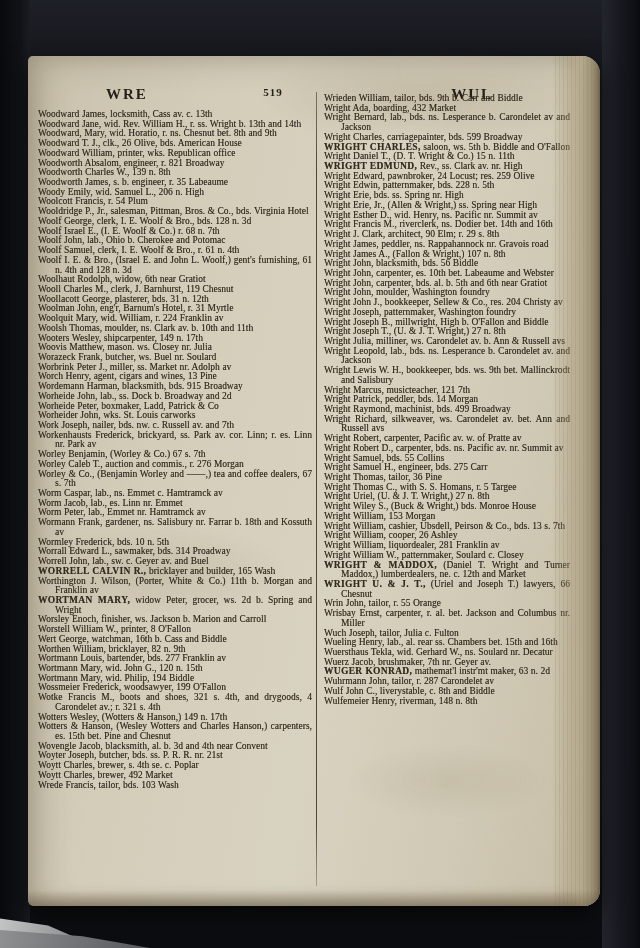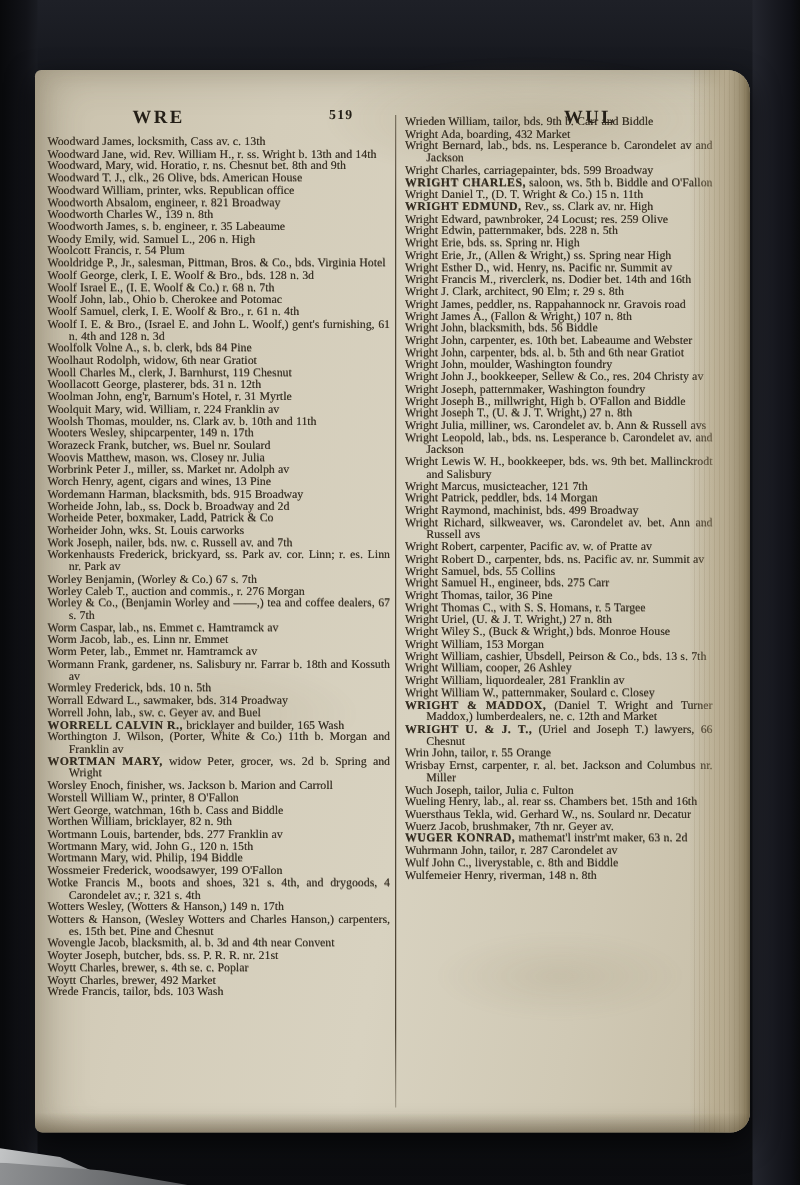--- a/index.html
+++ b/index.html
@@ -99,30 +99,29 @@
       <p class="entry">Woodworth Charles W., 139 n. 8th</p>
       <p class="entry">Woodworth James, s. b. engineer, r. 35 Labeaume</p>
       <p class="entry">Woody Emily, wid. Samuel L., 206 n. High</p>
       <p class="entry">Woolcott Francis, r. 54 Plum</p>
       <p class="entry">Wooldridge P., Jr., salesman, Pittman, Bros. &amp; Co., bds. Virginia Hotel</p>
       <p class="entry">Woolf George, clerk, I. E. Woolf &amp; Bro., bds. 128 n. 3d</p>
       <p class="entry">Woolf Israel E., (I. E. Woolf &amp; Co.) r. 68 n. 7th</p>
       <p class="entry">Woolf John, lab., Ohio b. Cherokee and Potomac</p>
       <p class="entry">Woolf Samuel, clerk, I. E. Woolf &amp; Bro., r. 61 n. 4th</p>
       <p class="entry">Woolf I. E. &amp; Bro., (Israel E. and John L. Woolf,) gent's furnishing, 61 n. 4th and 128 n. 3d</p>
-      <p class="entry">Woolfolk Volne A., s. b. clerk, bds 84 Pine</p>
       <p class="entry">Woolhaut Rodolph, widow, 6th near Gratiot</p>
       <p class="entry">Wooll Charles M., clerk, J. Barnhurst, 119 Chesnut</p>
       <p class="entry">Woollacott George, plasterer, bds. 31 n. 12th</p>
       <p class="entry">Woolman John, eng'r, Barnum's Hotel, r. 31 Myrtle</p>
       <p class="entry">Woolquit Mary, wid. William, r. 224 Franklin av</p>
       <p class="entry">Woolsh Thomas, moulder, ns. Clark av. b. 10th and 11th</p>
       <p class="entry">Wooters Wesley, shipcarpenter, 149 n. 17th</p>
+      <p class="entry">Woovis Matthew, mason. ws. Closey nr. Julia</p>
       <p class="entry">Worazeck Frank, butcher, ws. Buel nr. Soulard</p>
-      <p class="entry">Woovis Matthew, mason. ws. Closey nr. Julia</p>
       <p class="entry">Worbrink Peter J., miller, ss. Market nr. Adolph av</p>
       <p class="entry">Worch Henry, agent, cigars and wines, 13 Pine</p>
       <p class="entry">Wordemann Harman, blacksmith, bds. 915 Broadway</p>
       <p class="entry">Worheide John, lab., ss. Dock b. Broadway and 2d</p>
       <p class="entry">Worheide Peter, boxmaker, Ladd, Patrick &amp; Co</p>
       <p class="entry">Worheider John, wks. St. Louis carworks</p>
       <p class="entry">Work Joseph, nailer, bds. nw. c. Russell av. and 7th</p>
       <p class="entry">Workenhausts Frederick, brickyard, ss. Park av. cor. Linn; r. es. Linn nr. Park av</p>
       <p class="entry">Worley Benjamin, (Worley &amp; Co.) 67 s. 7th</p>
       <p class="entry">Worley Caleb T., auction and commis., r. 276 Morgan</p>

